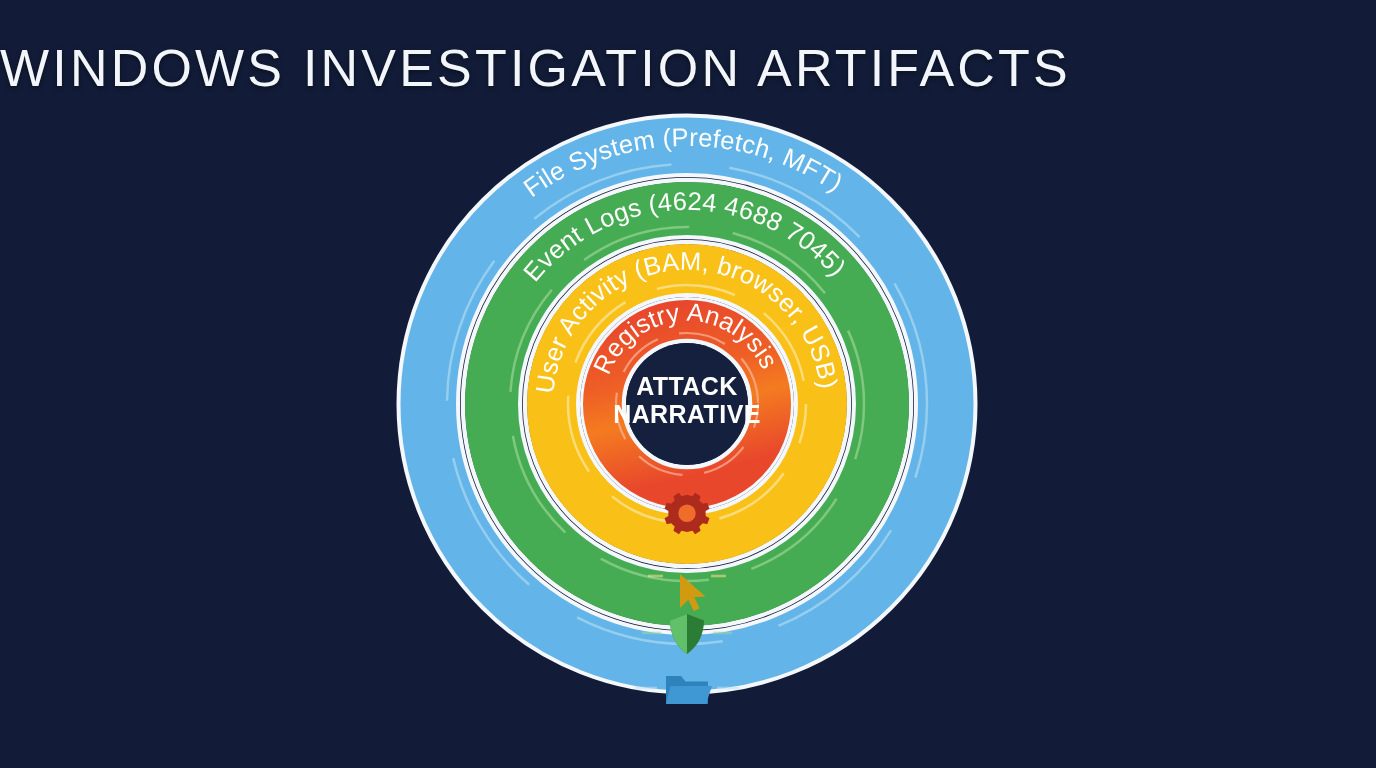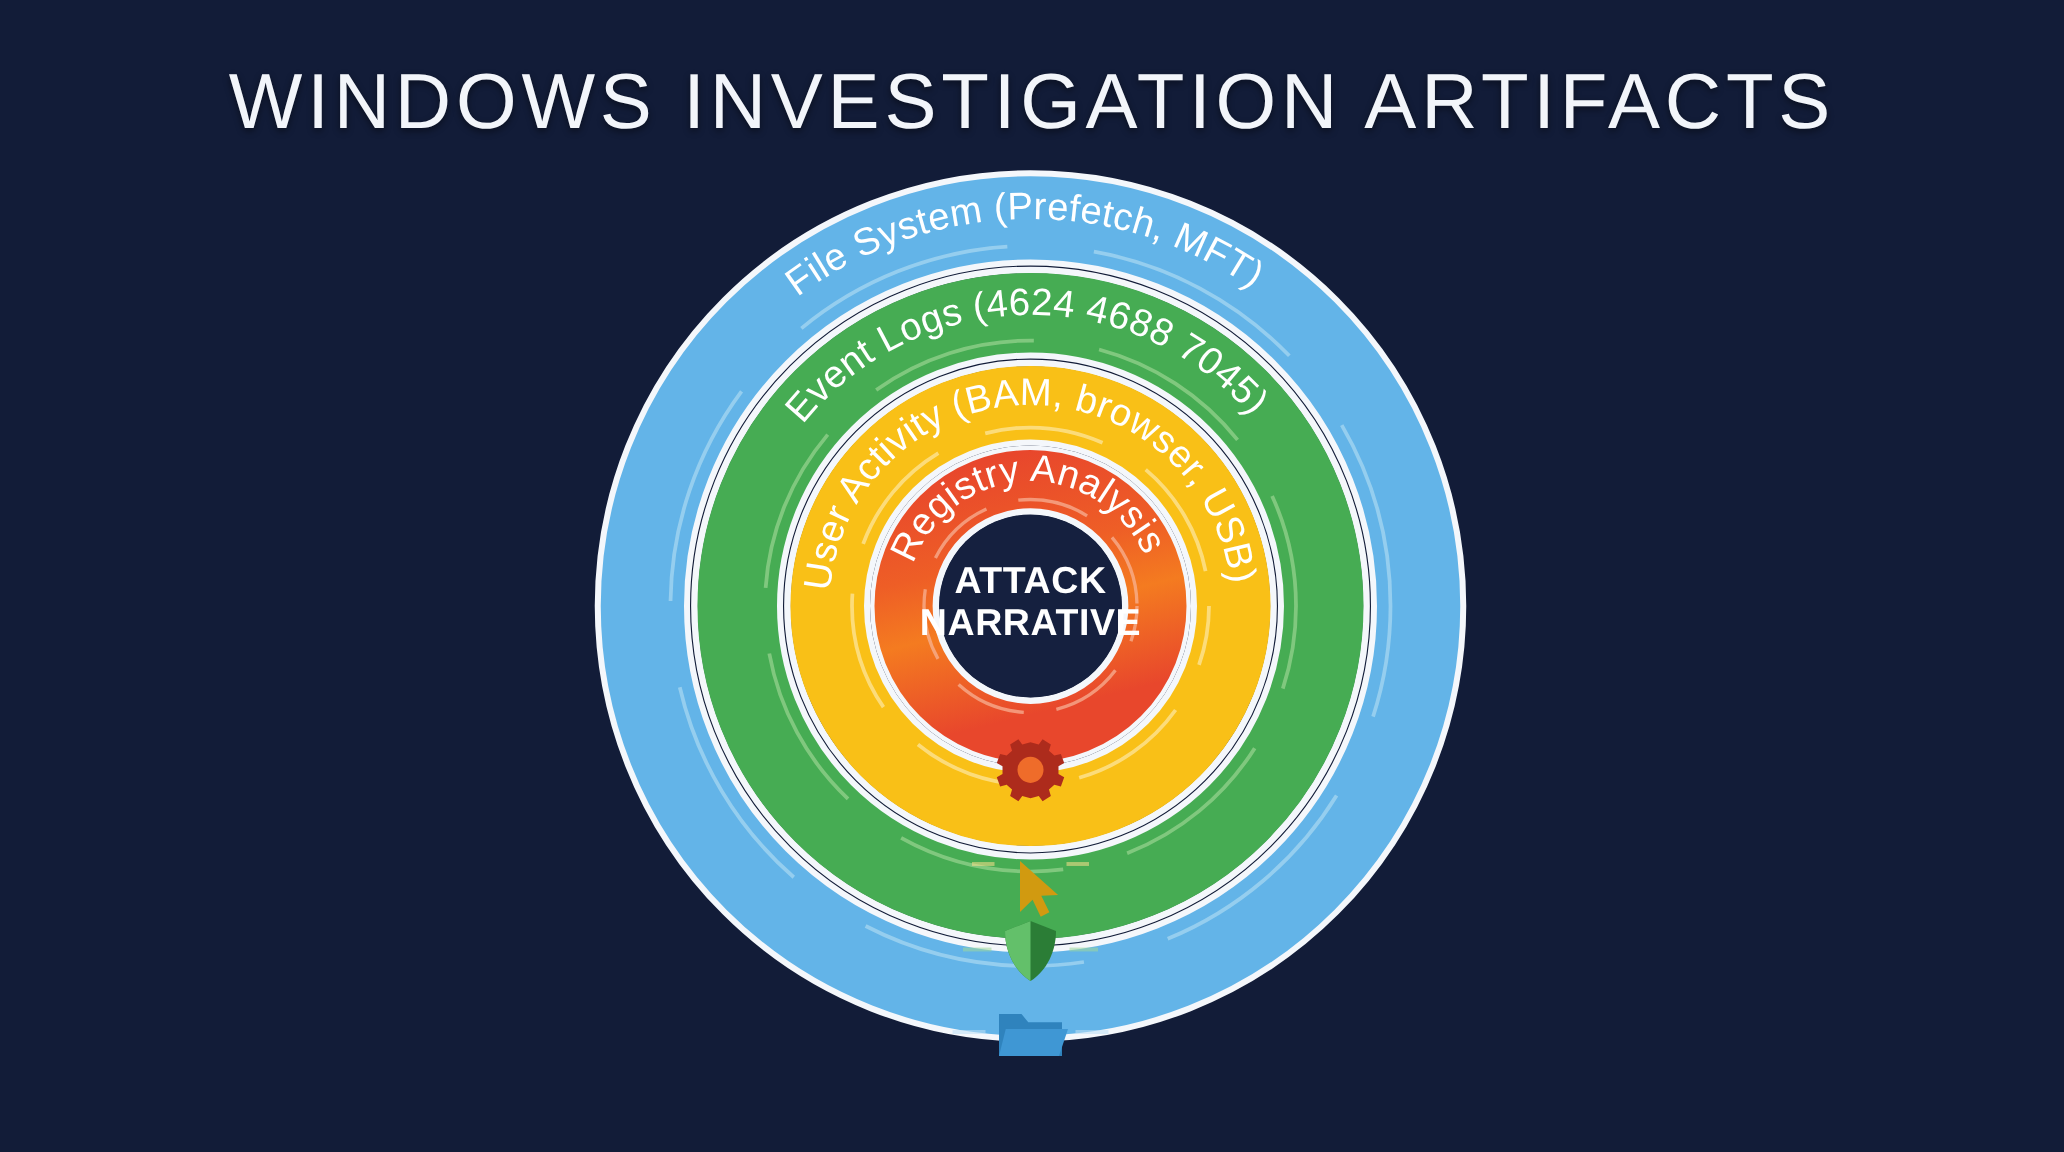--- a/index.html
+++ b/index.html
@@ -18,21 +18,20 @@
     position: absolute;
     inset: 0;
     width: 1376px;
     height: 768px;
   }
   .title {
     position: absolute;
     top: 38px;
     left: 0;
     width: 1376px;
-    text-align: center;
     font-size: 52px;
     font-weight: 400;
     letter-spacing: 3.2px;
     color: #f2f5fa;
     text-shadow: 0 2px 5px rgba(0,0,0,0.45);
     font-family: "Liberation Sans", sans-serif;
     white-space: nowrap;
   }
   .diagram {
     position: absolute;

